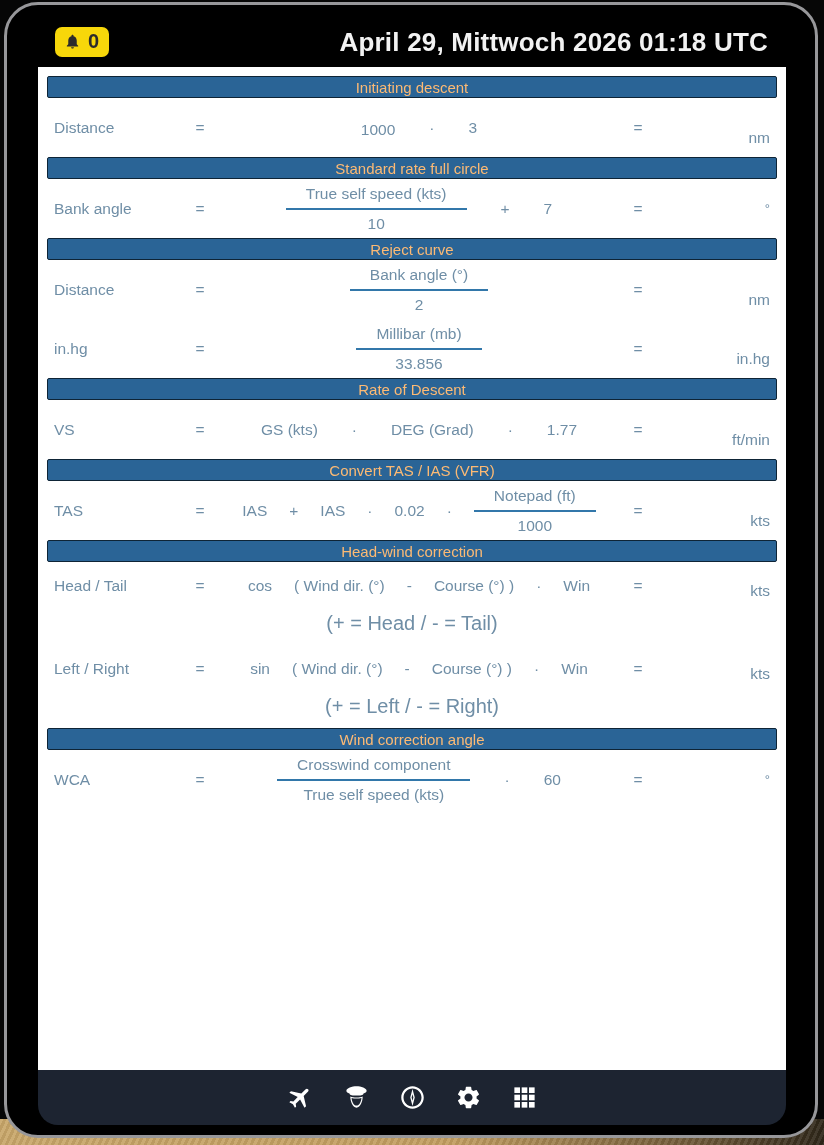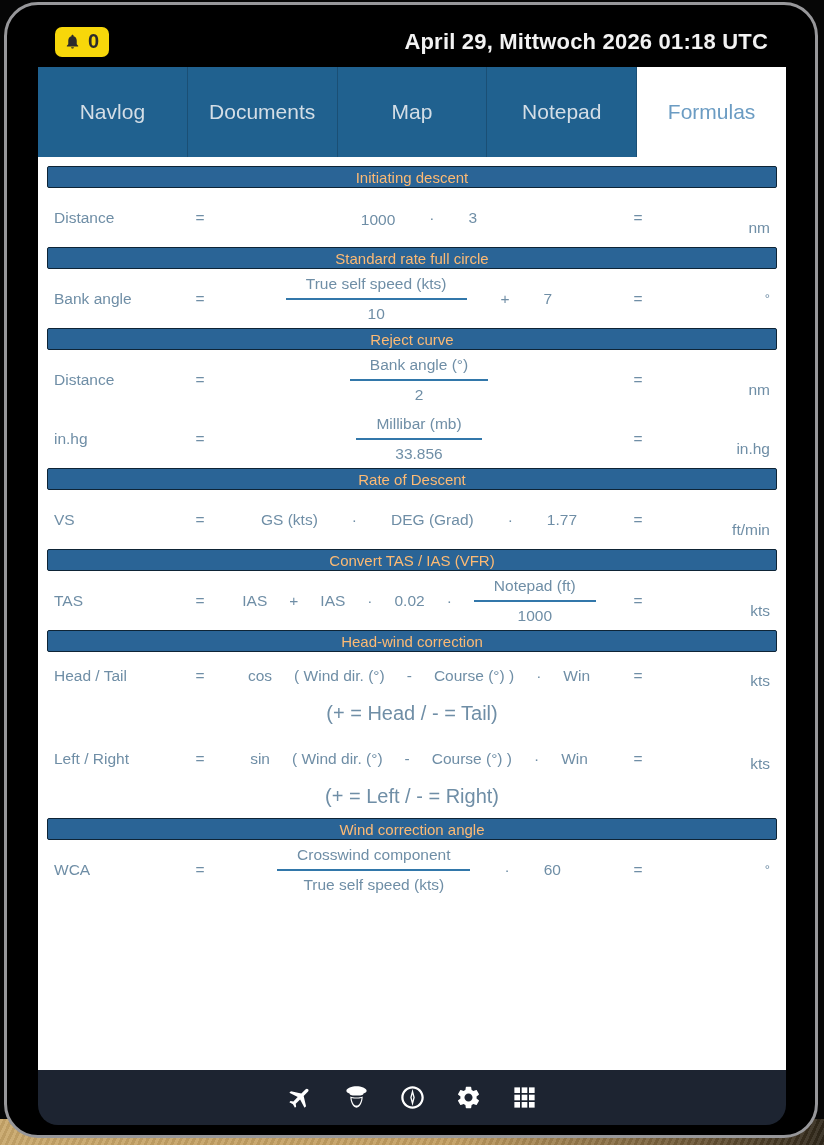--- a/index.html
+++ b/index.html
@@ -26,21 +26,21 @@
   .status-bar{
     position:absolute;left:48px;right:47px;top:21px;height:32px;
     display:flex;justify-content:space-between;align-items:center;
   }
   .notif-badge{
     display:flex;align-items:center;gap:7px;
     background:#f7d70a;border-radius:7px;padding:3px 10px 4px 9px;
     color:#2b2b2b;font-size:20px;font-weight:bold;cursor:default;
   }
   .notif-badge svg{width:17px;height:17px;fill:#2b2b2b;}
-  .status-datetime{color:#f2f2f2;font-size:22px;font-weight:600;letter-spacing:.2px;}
+  .status-datetime{color:#f2f2f2;font-size:26px;font-weight:600;letter-spacing:.2px;}
   
   .app{
     position:absolute;left:31px;top:62px;width:748px;height:1058px;
     display:flex;flex-direction:column;
     border-radius:0 0 20px 20px;overflow:hidden;
   }
   .tabbar{height:90px;display:flex;background:var(--tabblue);flex:none;}
   .tab{
     flex:1;display:flex;align-items:center;justify-content:center;
     color:#d4dee6;font-size:21px;cursor:pointer;
@@ -92,27 +92,20 @@
         <svg viewBox="0 0 24 24">
             <path d="M12,22c1.1,0,2-0.9,2-2h-4C10,21.1,10.9,22,12,22z M18,16v-5c0-3.07-1.63-5.64-4.5-6.32V4c0-0.83-0.67-1.5-1.5-1.5S10.5,3.17,10.5,4v0.68C7.64,5.36,6,7.92,6,11v5l-2,2v1h16v-1L18,16z"></path>
           </svg>
       </span>
       <span>0</span>
     </div>
     <div class="status-datetime">April 29, Mittwoch 2026 01:18 UTC</div>
   </div>
 
   <div class="app">
-    <div class="tabbar" id="tabbar">
-        <div class="tab">Navlog</div>
-        <div class="tab">Documents</div>
-        <div class="tab">Map</div>
-        <div class="tab">Notepad</div>
-        <div class="tab active">Formulas</div>
-      </div>
     <div class="content" id="sections">
         <div class="section">
           <div class="sec-header">Initiating descent</div>
           <div class="frow">
             <div class="flabel">Distance</div>
             <div class="feq">=</div>
             <div class="fmiddle">
               <span class="frac">
                 <span class="den">1000</span>
               </span>

